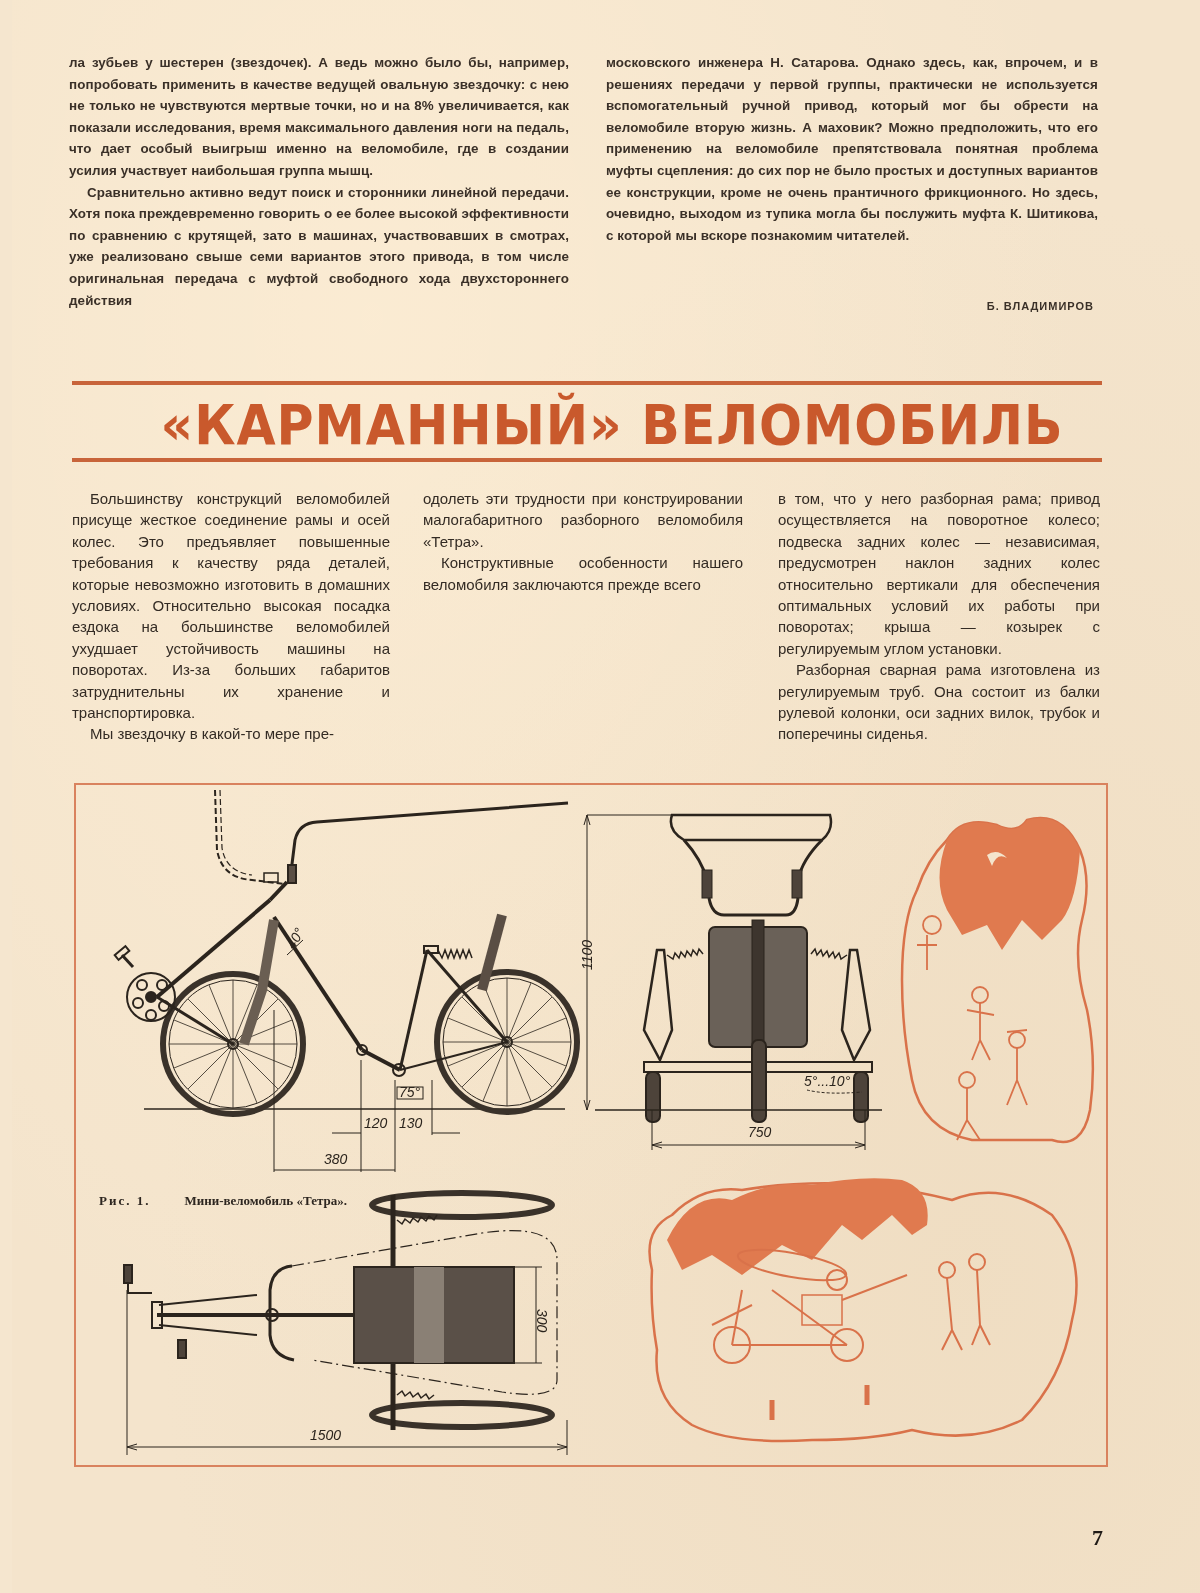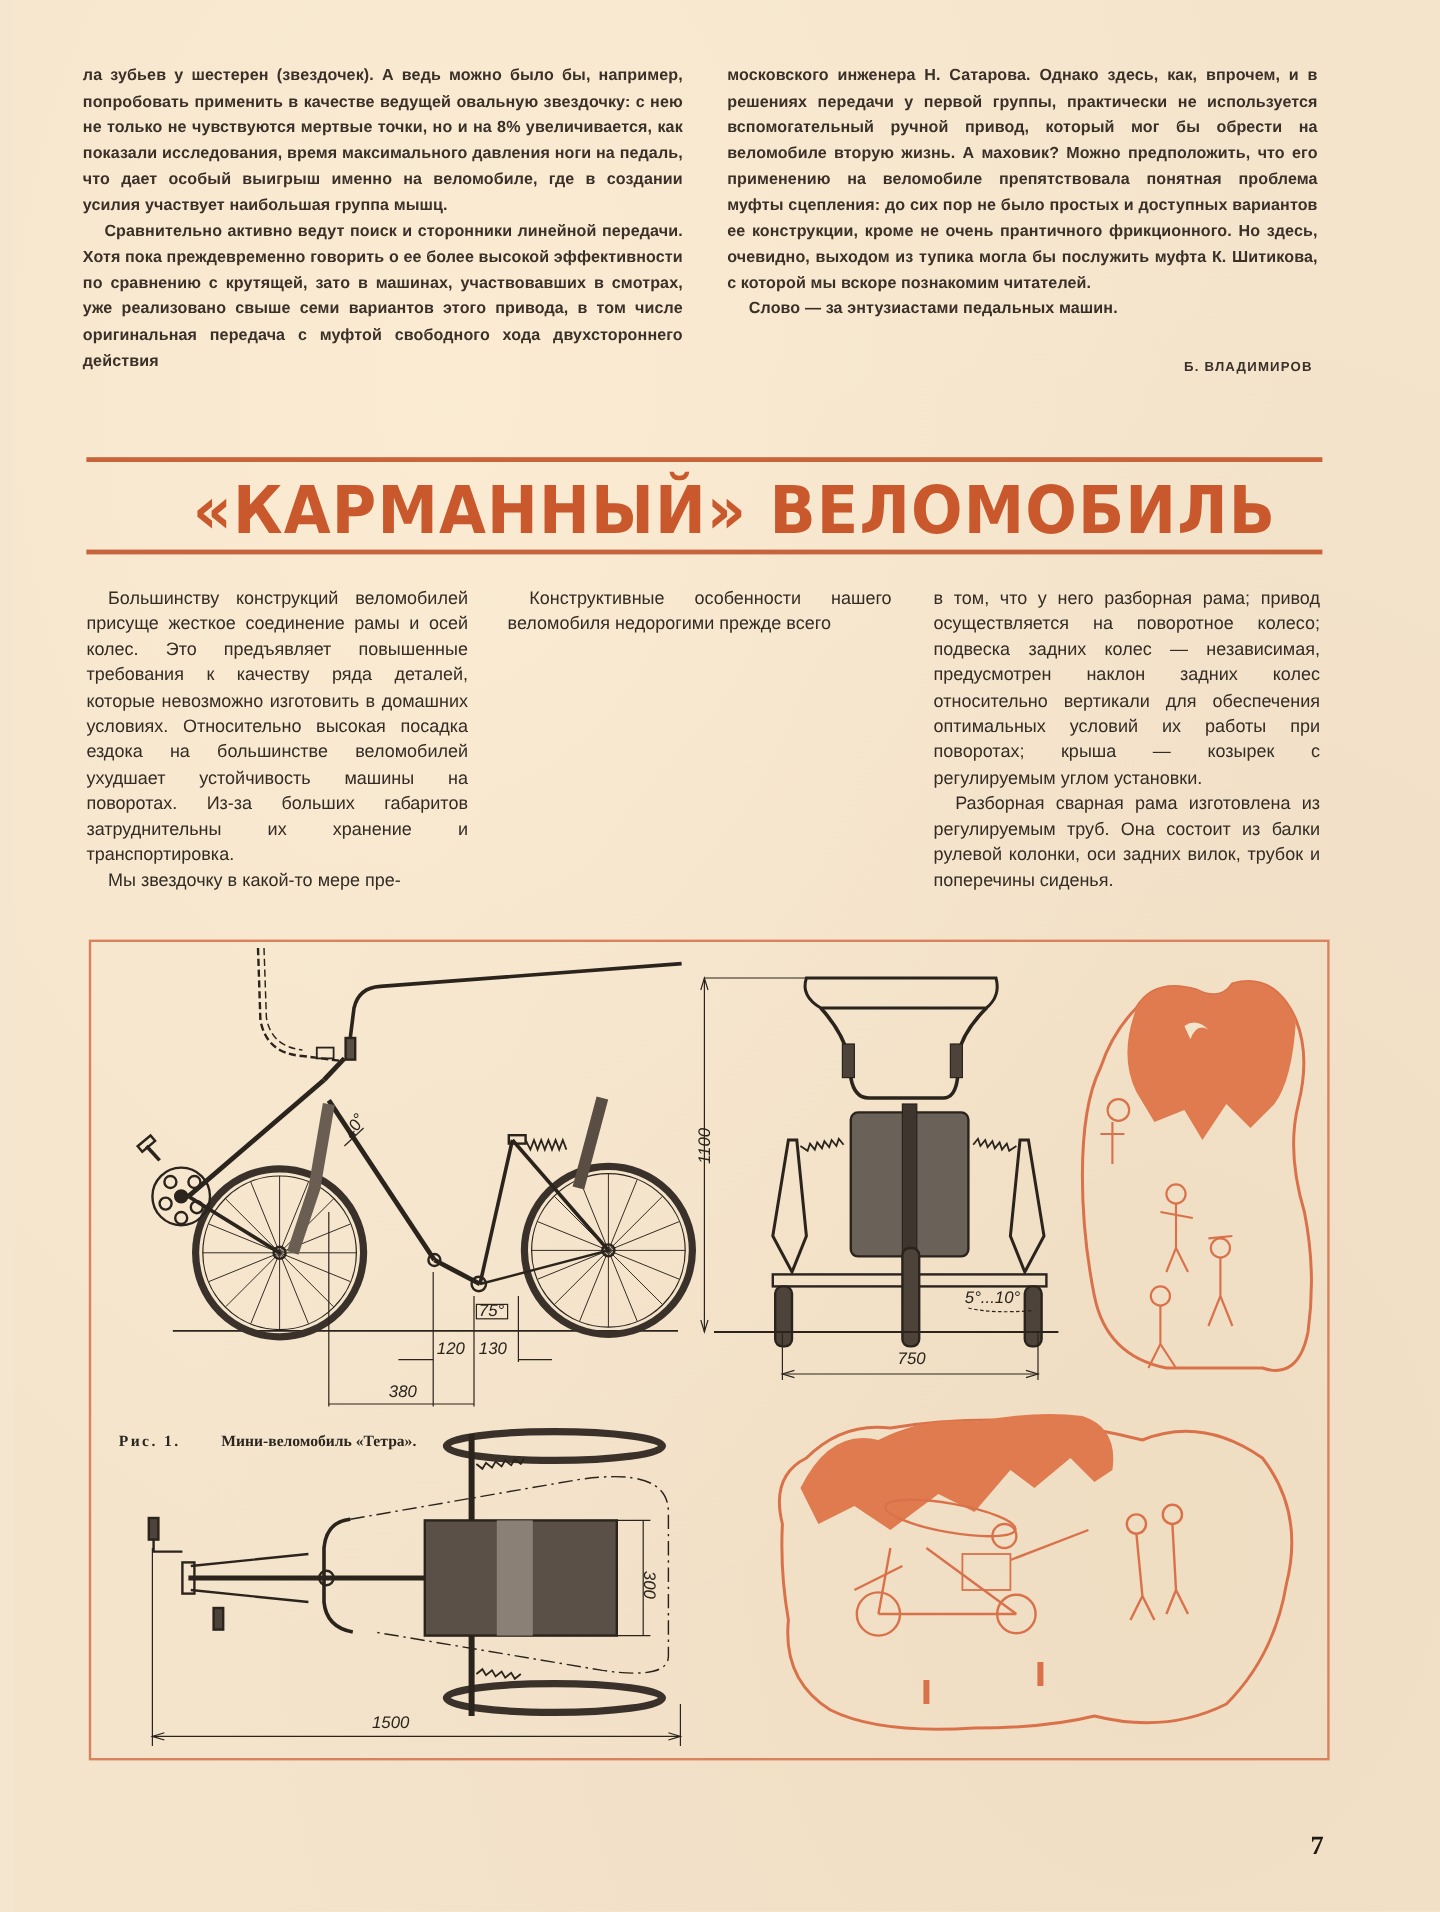--- a/index.html
+++ b/index.html
@@ -31,34 +31,34 @@
 <body>
 
 <div class="page">
 
   <div class="col top-col sans" style="left:57px;top:52px;width:500px;">
     <p>ла зубьев у шестерен (звездочек). А ведь можно было бы, например, попробовать применить в качестве ведущей овальную звездочку: с нею не только не чувствуются мертвые точки, но и на 8% увеличивается, как показали исследования, время максимального давления ноги на педаль, что дает особый выигрыш именно на веломобиле, где в создании усилия участвует наибольшая группа мышц.</p>
     <p class="ind">Сравнительно активно ведут поиск и сторонники линейной передачи. Хотя пока преждевременно говорить о ее более высокой эффективности по сравнению с крутящей, зато в машинах, участвовавших в смотрах, уже реализовано свыше семи вариантов этого привода, в том числе оригинальная передача с муфтой свободного хода двухстороннего действия</p>
   </div>
   <div class="col top-col sans" style="left:594px;top:52px;width:492px;">
     <p>московского инженера Н. Сатарова. Однако здесь, как, впрочем, и в решениях передачи у первой группы, практически не используется вспомогательный ручной привод, который мог бы обрести на веломобиле вторую жизнь. А маховик? Можно предположить, что его применению на веломобиле препятствовала понятная проблема муфты сцепления: до сих пор не было простых и доступных вариантов ее конструкции, кроме не очень прантичного фрикционного. Но здесь, очевидно, выходом из тупика могла бы послужить муфта К. Шитикова, с которой мы вскоре познакомим читателей.</p>
-    <p class="ind">Слово — за энтузиастами педальных машин.</p>
   </div>
   <div class="signature sans">Б. ВЛАДИМИРОВ</div>
 
   <div class="rule" style="top:381px;height:4px;"></div>
   <div class="title">«КАРМАННЫЙ» ВЕЛОМОБИЛЬ</div>
   <div class="rule" style="top:458px;height:4px;"></div>
 
   <div class="col body-col serif" style="left:60px;top:488px;width:318px;">
     <p class="ind">Большинству конструкций веломобилей присуще жесткое соединение рамы и осей колес. Это предъявляет повышенные требования к качеству ряда деталей, которые невозможно изготовить в домашних условиях. Относительно высокая посадка ездока на большинстве веломобилей ухудшает устойчивость машины на поворотах. Из-за больших габаритов затруднительны их хранение и транспортировка.</p>
     <p class="ind">Мы звездочку в какой-то мере пре-</p>
   </div>
   <div class="col body-col serif" style="left:411px;top:488px;width:320px;">
-    <p class="ind">Конструктивные особенности нашего веломобиля недорогими прежде всего</p>
+    <p>одолеть эти трудности при конструировании малогабаритного разборного веломобиля «Тетра».</p>
+    <p class="ind">Конструктивные особенности нашего веломобиля заключаются прежде всего</p>
   </div>
   <div class="col body-col serif" style="left:766px;top:488px;width:322px;">
     <p>в том, что у него разборная рама; привод осуществляется на поворотное колесо; подвеска задних колес — независимая, предусмотрен наклон задних колес относительно вертикали для обеспечения оптимальных условий их работы при поворотах; крыша — козырек с регулируемым углом установки.</p>
     <p class="ind">Разборная сварная рама изготовлена из регулируемым труб. Она состоит из балки рулевой колонки, оси задних вилок, трубок и поперечины сиденья.</p>
   </div>
 
   <div class="figure-frame"></div>
 
   <svg width="1200" height="1593">
 

